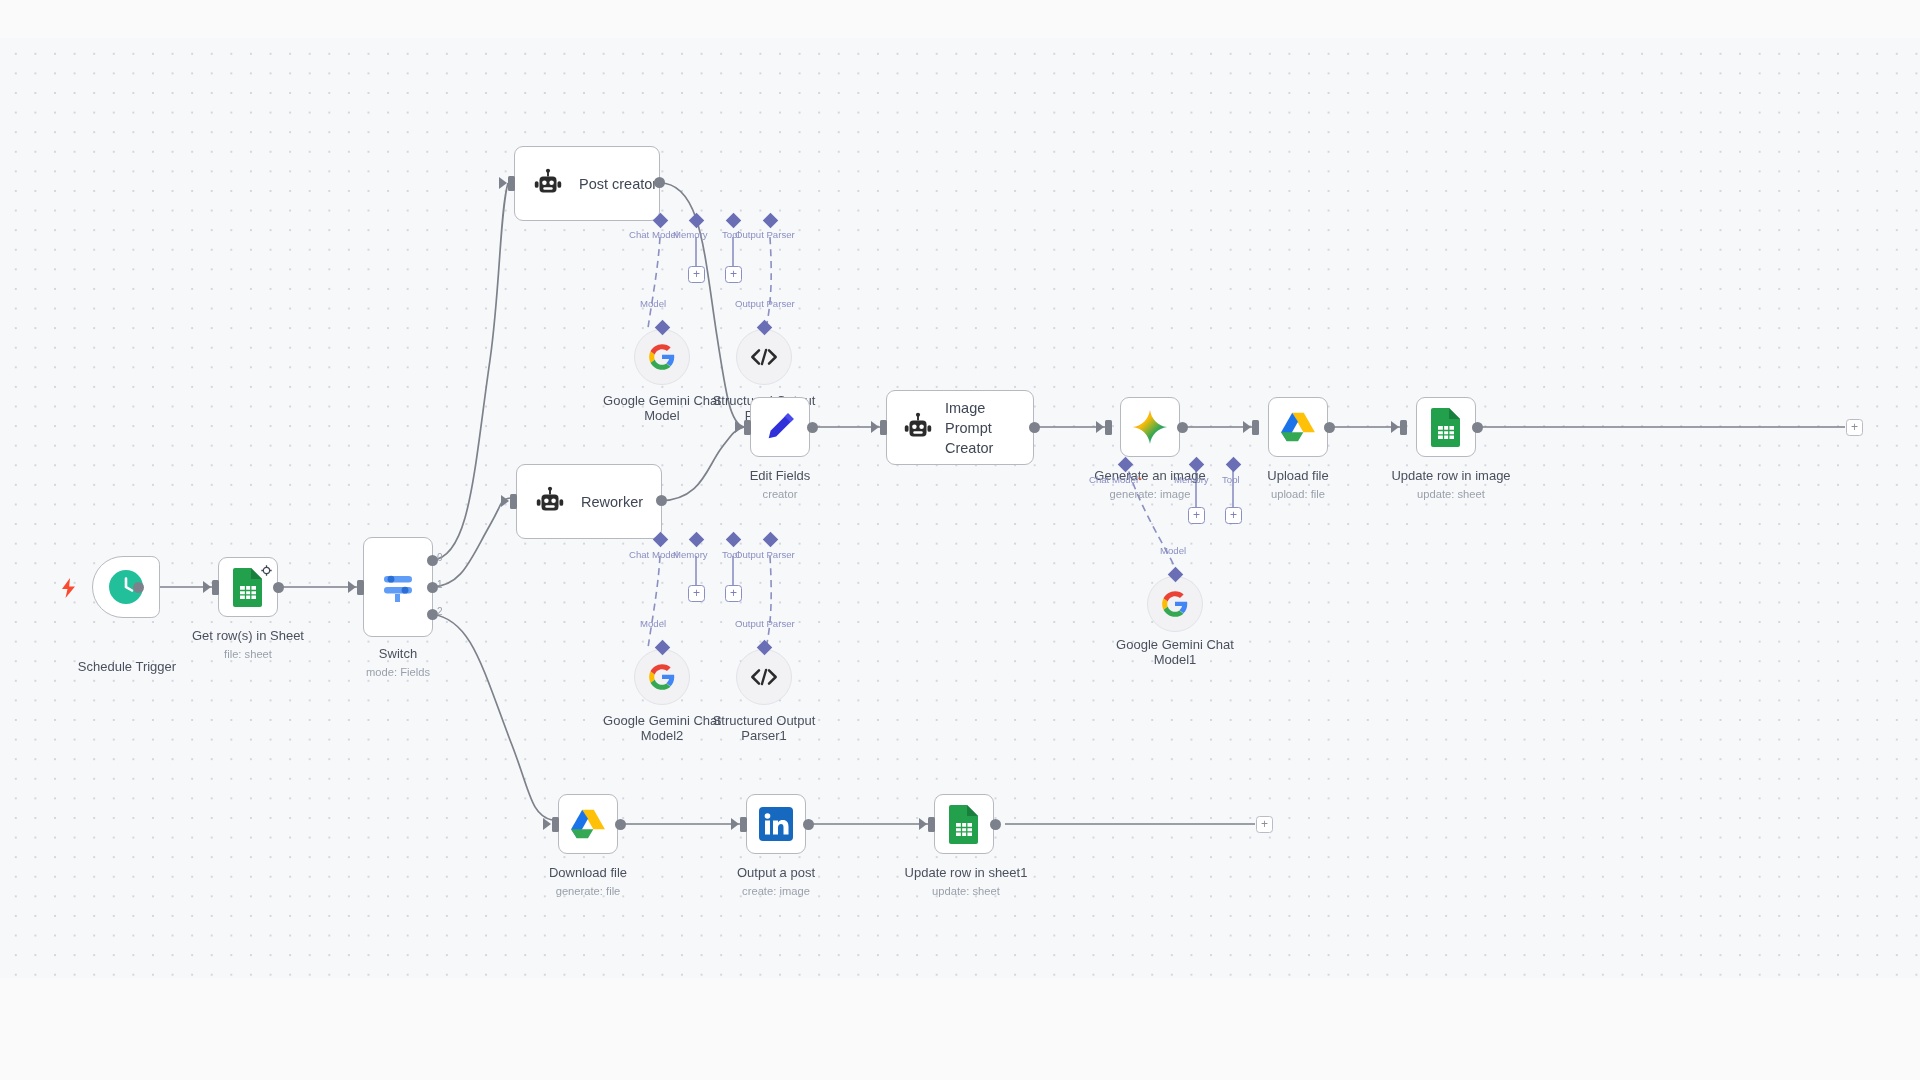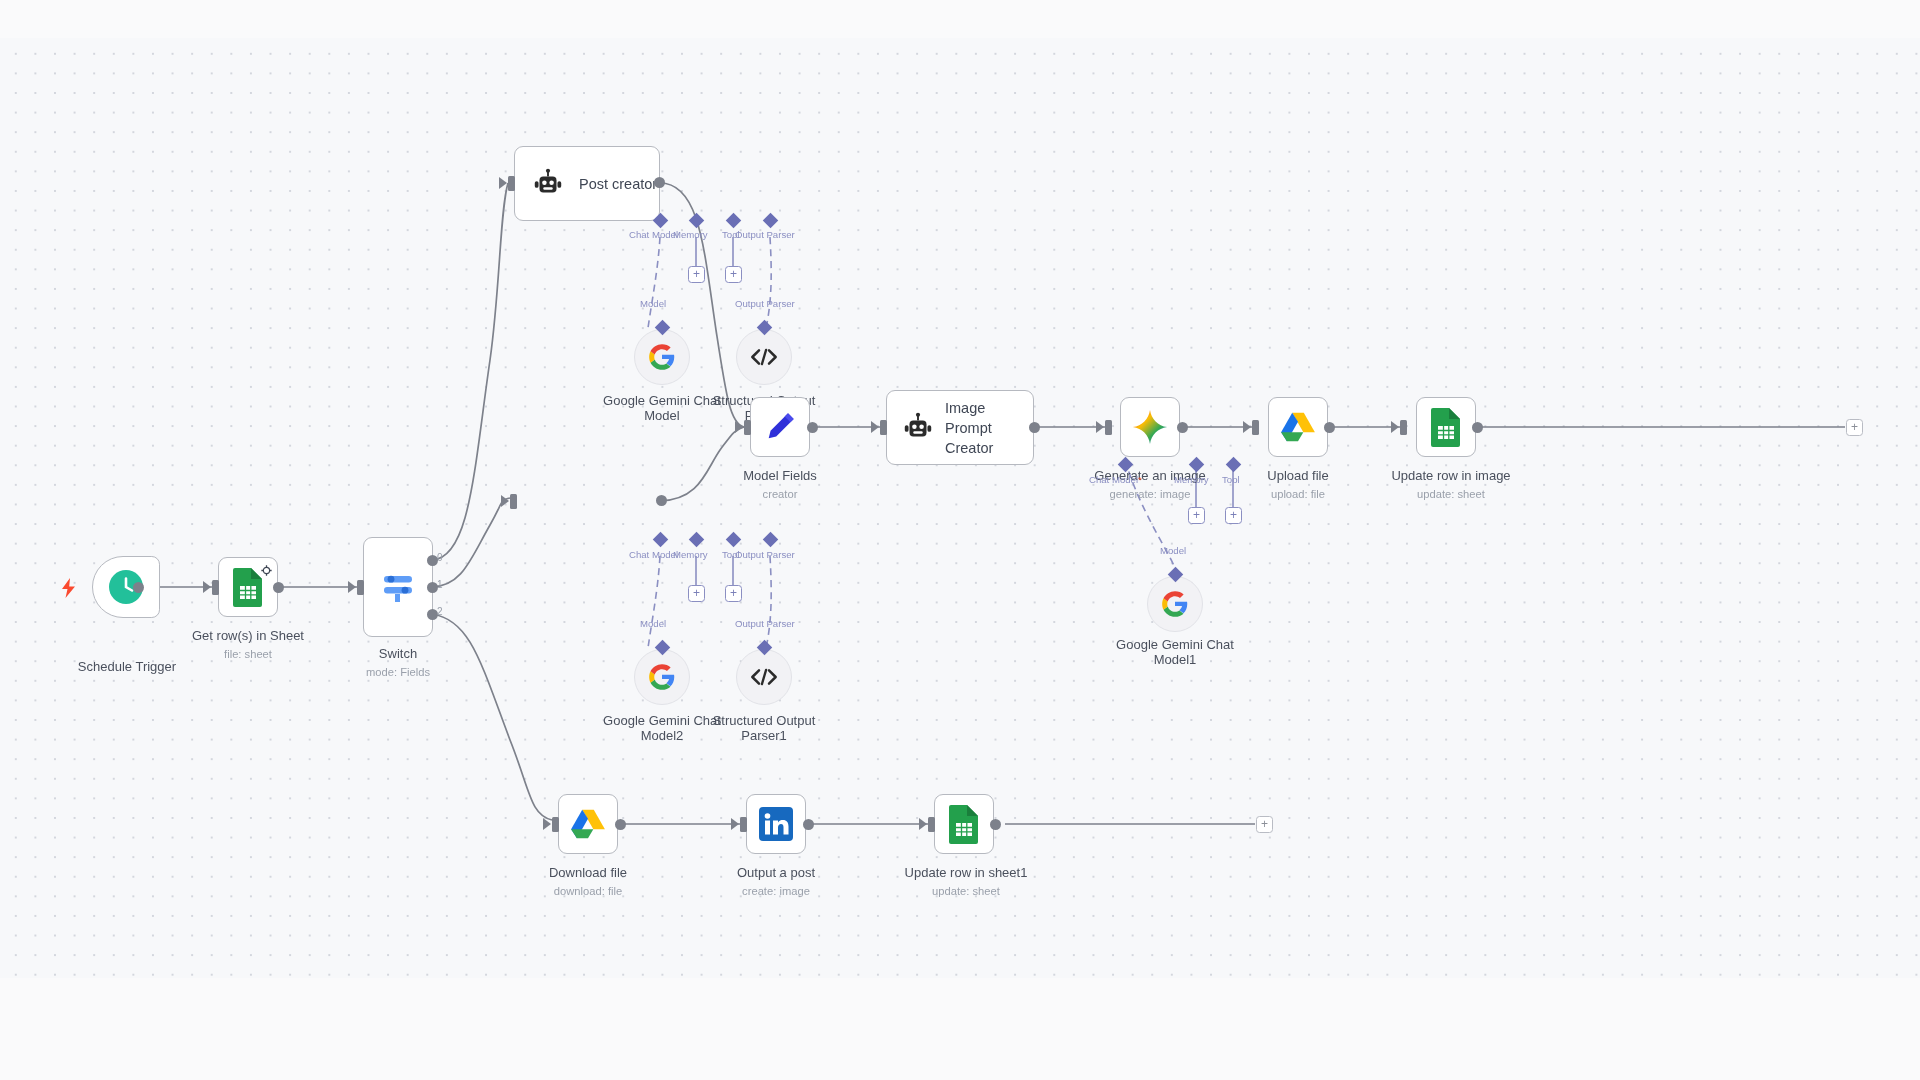--- a/index.html
+++ b/index.html
@@ -319,20 +319,33 @@
       <path d="M20.5 3.5 L15.5 20.5" stroke="#2b2b2b" stroke-width="2.8" stroke-linecap="round"></path>
     </svg>
   </div>
   <div class="caption wrap" style="left:694px; top:394px; width:140px;">
     <span>Structured Output</span><br>
     <span>Parser</span>
   </div>
 
   <div class="inarrow" style="left:501px; top:495px;"></div>
   <div class="inport" style="left:510px; top:494px;"></div>
+  <div class="node wide" style="left:516px; top:464px; width:146px; height:75px;">
+    <svg width="34" height="34" viewBox="0 0 36 36">
+      <rect x="9" y="10" width="18" height="17" rx="4" fill="#2b2b2b"></rect>
+      <rect x="4" y="15" width="4" height="7" rx="2" fill="#2b2b2b"></rect>
+      <rect x="28" y="15" width="4" height="7" rx="2" fill="#2b2b2b"></rect>
+      <rect x="17" y="4" width="2" height="6" fill="#2b2b2b"></rect>
+      <circle cx="18" cy="4" r="2.2" fill="#2b2b2b"></circle>
+      <circle cx="14.2" cy="16.6" r="2.4" fill="#fff"></circle>
+      <circle cx="21.8" cy="16.6" r="2.4" fill="#fff"></circle>
+      <rect x="13" y="21.5" width="10" height="2.6" rx="1.3" fill="#fff"></rect>
+    </svg>
+    <div class="node-title">Reworker</div>
+  </div>
   <div class="port" style="left:656px; top:495px;"></div>
   <div class="diamond" style="left:655px; top:534px;"></div>
   <div class="diamond" style="left:691px; top:534px;"></div>
   <div class="diamond" style="left:728px; top:534px;"></div>
   <div class="diamond" style="left:765px; top:534px;"></div>
   <div class="slabel" style="left:629px; top:549px;">Chat Model</div>
   <div class="slabel" style="left:673px; top:549px;">Memory</div>
   <div class="slabel" style="left:722px; top:549px;">Tool</div>
   <div class="slabel" style="left:735px; top:549px;">Output Parser</div>
   <div class="plusbox" style="left:688px; top:585px;">+</div>
@@ -369,21 +382,21 @@
 
   <div class="inarrow" style="left:735px; top:421px;"></div>
   <div class="inport" style="left:744px; top:420px;"></div>
   <div class="node sq" style="left:750px; top:397px;">
     <svg width="34" height="34" viewBox="0 0 36 36">
       <path d="M26.5 3.5 L32.5 9.5 L14 28 L6 30 L8 22 Z" fill="#2f30d9"></path>
       <path d="M26.5 3.5 L32.5 9.5 L29 13 L23 7 Z" fill="#4a4bed"></path>
     </svg>
   </div>
   <div class="port" style="left:807px; top:422px;"></div>
-  <div class="caption" style="left:705px; top:469px; width:150px;">Model Fields</div>
+  <div class="caption" style="left:705px; top:469px; width:150px;">Edit Fields</div>
   <div class="subcaption" style="left:705px; top:488px; width:150px;">creator</div>
 
   <div class="inarrow" style="left:871px; top:421px;"></div>
   <div class="inport" style="left:880px; top:420px;"></div>
   <div class="node wide" style="left:886px; top:390px; width:148px; height:75px; gap:10px; padding-left:14px;">
     <svg width="34" height="34" viewBox="0 0 36 36">
       <rect x="9" y="10" width="18" height="17" rx="4" fill="#2b2b2b"></rect>
       <rect x="4" y="15" width="4" height="7" rx="2" fill="#2b2b2b"></rect>
       <rect x="28" y="15" width="4" height="7" rx="2" fill="#2b2b2b"></rect>
       <rect x="17" y="4" width="2" height="6" fill="#2b2b2b"></rect>
@@ -472,21 +485,21 @@
   <div class="inport" style="left:552px; top:817px;"></div>
   <div class="node sq" style="left:558px; top:794px;">
     <svg width="36" height="32" viewBox="0 0 40 36">
       <path d="M13.5 2 H26.5 L39 24 H26 Z" fill="#ffc107"></path>
       <path d="M13.5 2 L1 24 L7.5 34 L20 12 Z" fill="#1a73e8"></path>
       <path d="M1 24 H26 L20 34 H7.5 Z" fill="#34a853"></path>
     </svg>
   </div>
   <div class="port" style="left:615px; top:819px;"></div>
   <div class="caption" style="left:513px; top:866px; width:150px;">Download file</div>
-  <div class="subcaption" style="left:513px; top:885px; width:150px;">download: file</div>
+  <div class="subcaption" style="left:513px; top:885px; width:150px;">generate: file</div>
 
   <div class="inarrow" style="left:731px; top:818px;"></div>
   <div class="inport" style="left:740px; top:817px;"></div>
   <div class="node sq" style="left:746px; top:794px;">
     <svg width="36" height="36" viewBox="0 0 36 36">
       <rect x="1" y="1" width="34" height="34" rx="4" fill="#1769bf"></rect>
       <circle cx="9.5" cy="10" r="2.8" fill="#fff"></circle>
       <rect x="7" y="14.5" width="5" height="14" fill="#fff"></rect>
       <path d="M15 14.5 h5 v2 c1.2-1.8 3-2.4 5-2.4 3.6 0 5.5 2.2 5.5 6.4 V28.5 h-5 v-7.2 c0-2-0.8-3.2-2.5-3.2 -1.8 0-3 1.2-3 3.4 V28.5 h-5 z" fill="#fff"></path>
     </svg>

